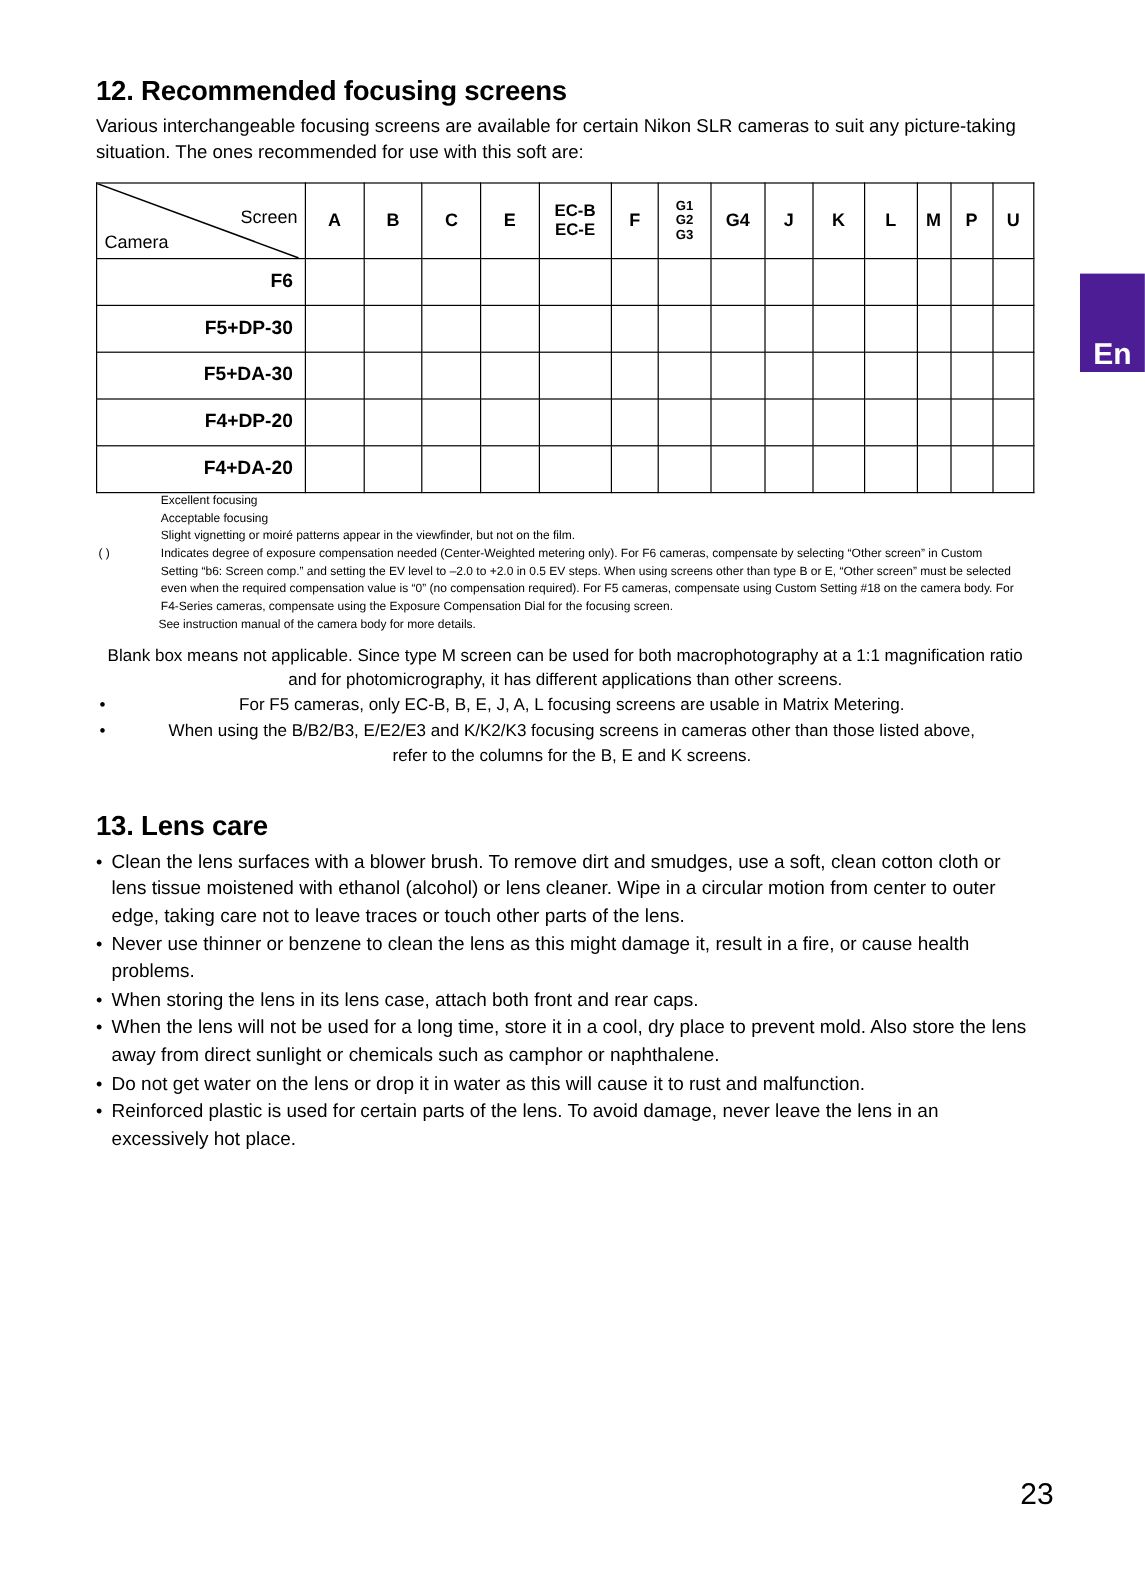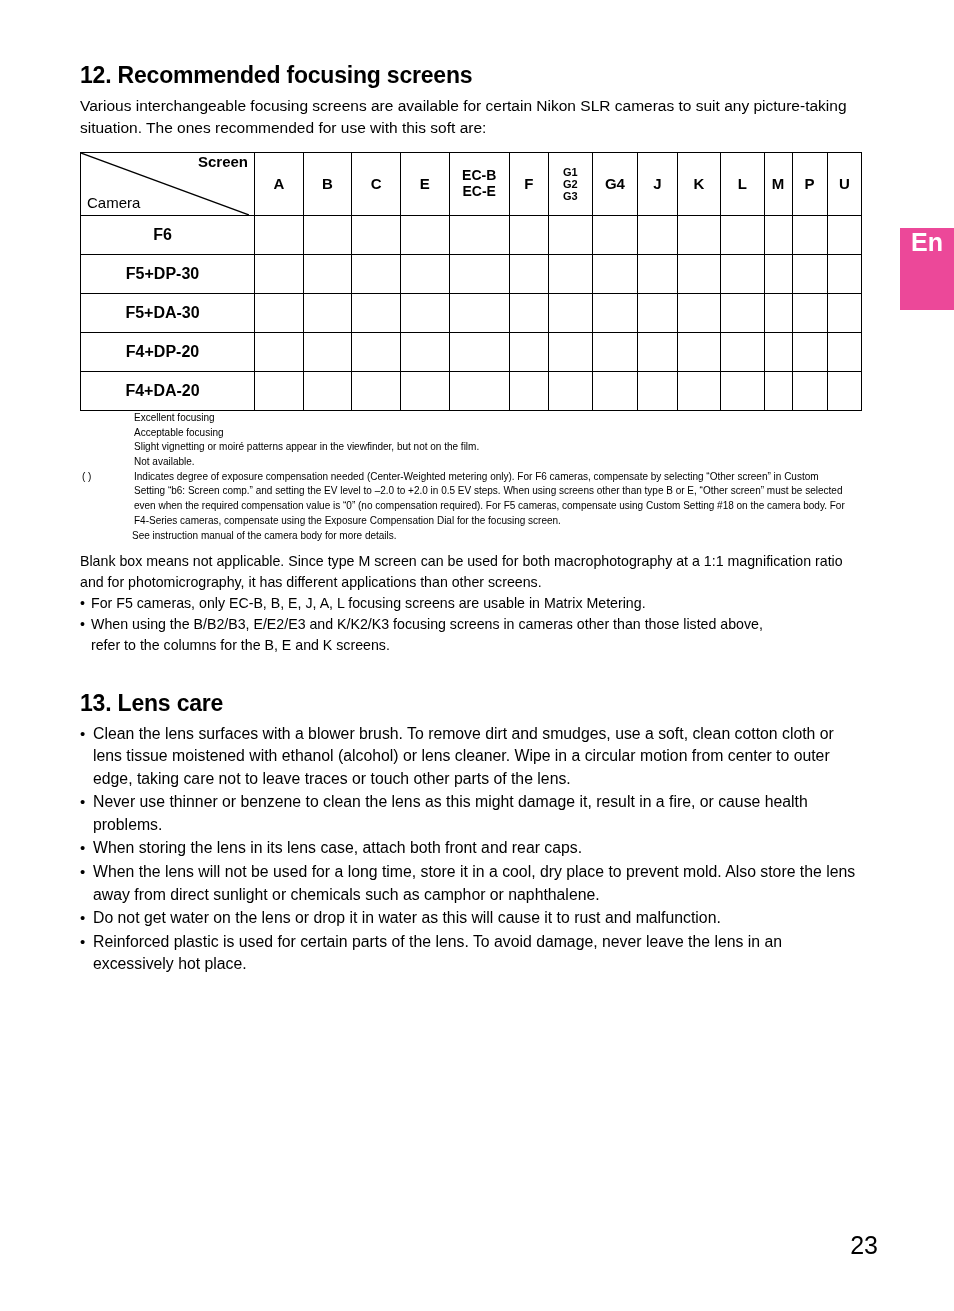--- a/index.html
+++ b/index.html
@@ -70,23 +70,23 @@
     width: 100%;
     height: 100%;
   }
   .corner-inner svg {
     position: absolute;
     left: 0; top: 0;
   }
   .corner-screen {
     position: absolute;
     right: 6px;
-    top: 0;
+    top: 20px;
     font-size: 15px;
-    font-weight: bold;
+    font-weight: normal;
     text-align: right;
   }
   .corner-camera {
     position: absolute;
     left: 6px;
     bottom: 4px;
     font-size: 15px;
     font-weight: normal;
     margin-top: 13px;
   }
@@ -97,21 +97,21 @@
     line-height: 1.08;
   }
   table.screens th.colhead .stack {
     display: block;
     font-size: 11px;
     line-height: 1.12;
   }
   table.screens td.camera {
     font-size: 16px;
     font-weight: bold;
-    text-align: center;
+    text-align: right;
     padding-right: 10px;
   }
 
   
   .legend {
     font-size: 10px;
     line-height: 1.47;
   }
   .legend-row {
     display: flex;
@@ -130,20 +130,21 @@
     max-width: 716px;
   }
   .legend-sub {
     margin-left: 52px;
   }
 
   .notes {
     margin-top: 8px;
     font-size: 14.2px;
     line-height: 1.47;
+    text-align: center;
   }
   .notes .bullet-line {
     display: flex;
   }
   .notes .bullet-line .b {
     flex: 0 0 11px;
   }
   .notes .bullet-line .t {
     flex: 1 1 auto;
   }
@@ -172,26 +173,26 @@
     flex: 1 1 auto;
   }
 
   
   .side-tab {
     position: absolute;
     right: 0;
     top: 228px;
     width: 54px;
     height: 82px;
-    background: #ec4899;
+    background: #4c1d95;
     color: #ffffff;
     font-size: 25px;
     font-weight: bold;
     display: flex;
-    align-items: flex-start;
+    align-items: flex-end;
     justify-content: center;
   }
 
   .page-number {
     position: absolute;
     right: 76px;
     bottom: 51px;
     font-size: 25px;
     font-weight: normal;
   }
@@ -358,24 +359,20 @@
       </div>
       <div class="legend-row">
         <span class="legend-mark"></span>
         <span class="legend-text">Acceptable focusing</span>
       </div>
       <div class="legend-row">
         <span class="legend-mark"></span>
         <span class="legend-text">Slight vignetting or moiré patterns appear in the viewfinder, but not on the film.</span>
       </div>
       <div class="legend-row">
-        <span class="legend-mark"></span>
-        <span class="legend-text">Not available.</span>
-      </div>
-      <div class="legend-row">
         <span class="legend-mark">( )</span>
         <span class="legend-text indent-block">Indicates degree of exposure compensation needed (Center-Weighted metering only). For F6 cameras, compensate by selecting “Other screen” in Custom Setting “b6: Screen comp.” and setting the EV level to –2.0 to +2.0 in 0.5 EV steps. When using screens other than type B or E, “Other screen” must be selected even when the required compensation value is “0” (no compensation required). For F5 cameras, compensate using Custom Setting #18 on the camera body. For F4-Series cameras, compensate using the Exposure Compensation Dial for the focusing screen.</span>
       </div>
       <div class="legend-sub">See instruction manual of the camera body for more details.</div>
     </div>
 
     <div class="notes">
       <div>Blank box means not applicable. Since type M screen can be used for both macrophotography at a 1:1 magnification ratio and for photomicrography, it has different applications than other screens.</div>
       <div class="bullet-line">
         <span class="b">•</span>

